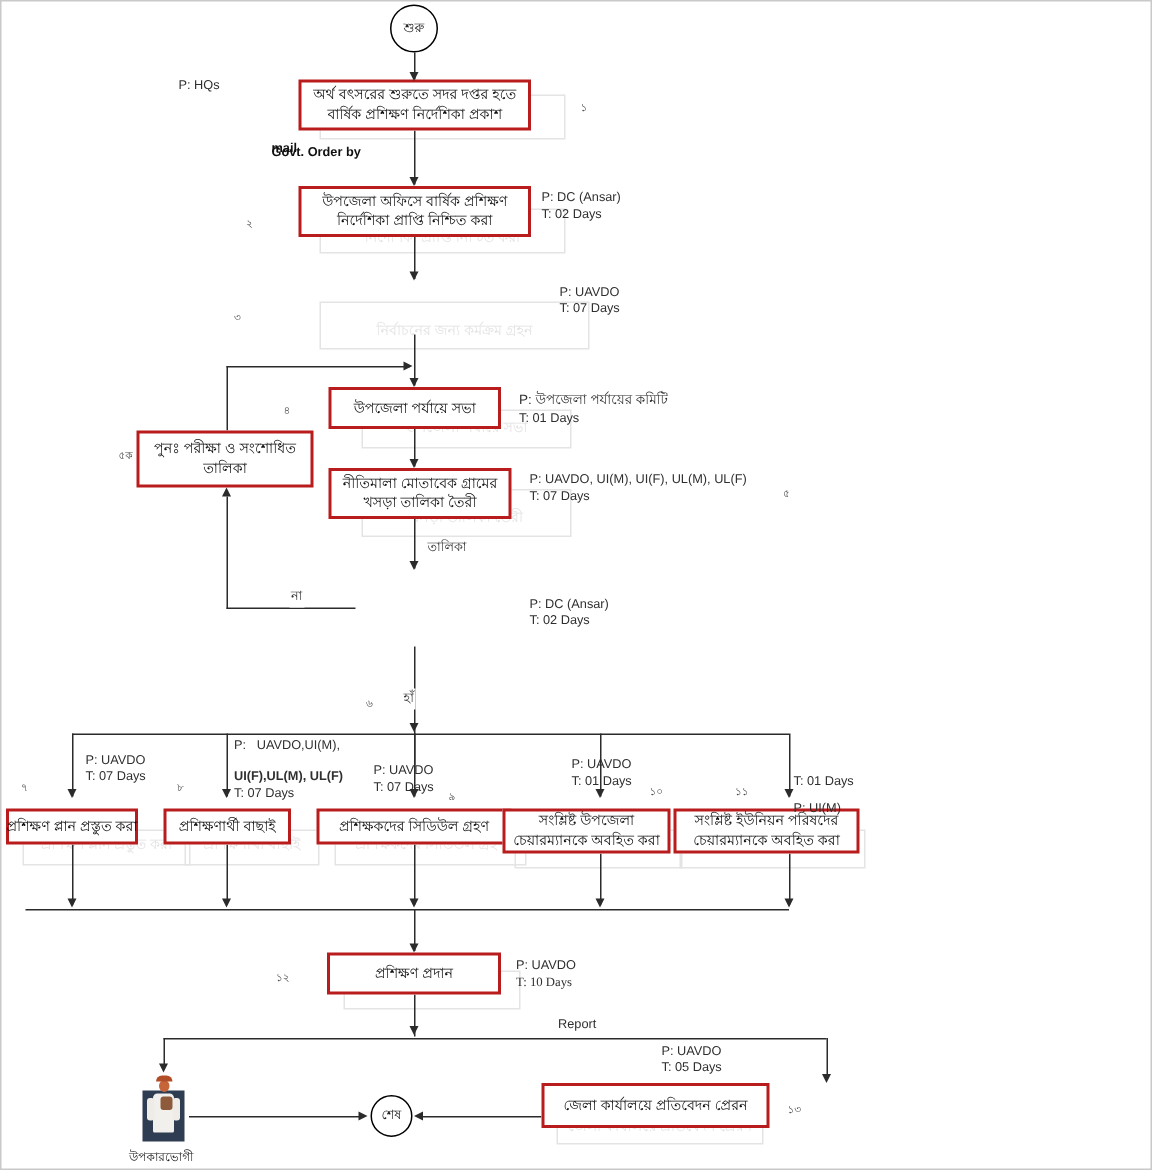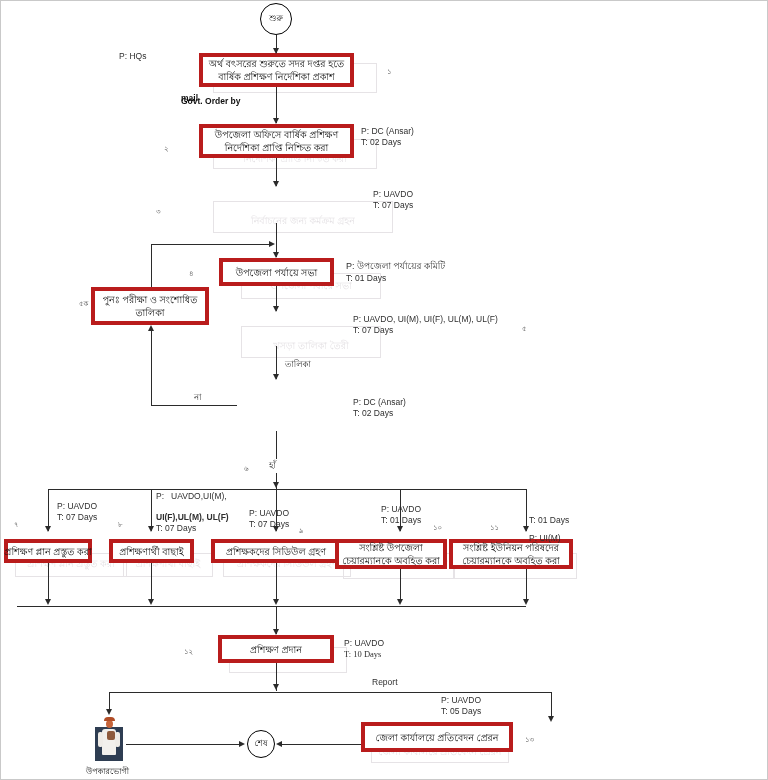--- a/index.html
+++ b/index.html
@@ -14,21 +14,21 @@
     height:780px;
     overflow:hidden;
     background:#ffffff;
     border:1px solid #c9c9c9;
     box-sizing:border-box;
   }
   
   .node{
     position:absolute;
     box-sizing:border-box;
-    border:4px solid #b91c1c;
+    border:2px solid #b91c1c;
     background:#ffffff;
     display:flex;
     flex-direction:column;
     align-items:center;
     justify-content:center;
     text-align:center;
     font-size:9.5px;
     line-height:13px;
     color:#111111;
     z-index:4;
@@ -257,20 +257,24 @@
   <div class="node" style="left:218px;top:257px;width:115px;height:28px;">
     <span class="ln">উপজেলা পর্যায়ে সভা</span>
   </div>
   <div class="ann bn" style="left:345px;top:260px;">P: উপজেলা পর্যায়ের কমিটি</div>
   <div class="ann" style="left:345px;top:272px;">T: 01 Days</div>
   <div class="num" style="left:188px;top:267px;">৪</div>
 
   <div class="vline" style="left:275px;top:285px;height:25px;"></div>
   <div class="arrow-down" style="left:271.5px;top:305px;"></div>
 
+  <div class="node" style="left:218px;top:311px;width:122px;height:34px;">
+    <span class="ln">নীতিমালা মোতাবেক গ্রামের</span>
+    <span class="ln">খসড়া তালিকা তৈরী</span>
+  </div>
   <div class="ann" style="left:352px;top:313px;">P: UAVDO, UI(M), UI(F), UL(M), UL(F)</div>
   <div class="ann" style="left:352px;top:324px;">T: 07 Days</div>
   <div class="num" style="left:521px;top:322px;">৫</div>
 
   <div class="node" style="left:90px;top:286px;width:118px;height:38px;">
     <span class="ln">পুনঃ পরীক্ষা ও সংশোধিত</span>
     <span class="ln">তালিকা</span>
   </div>
   <div class="num" style="left:78px;top:297px;">৫ক</div>
 

